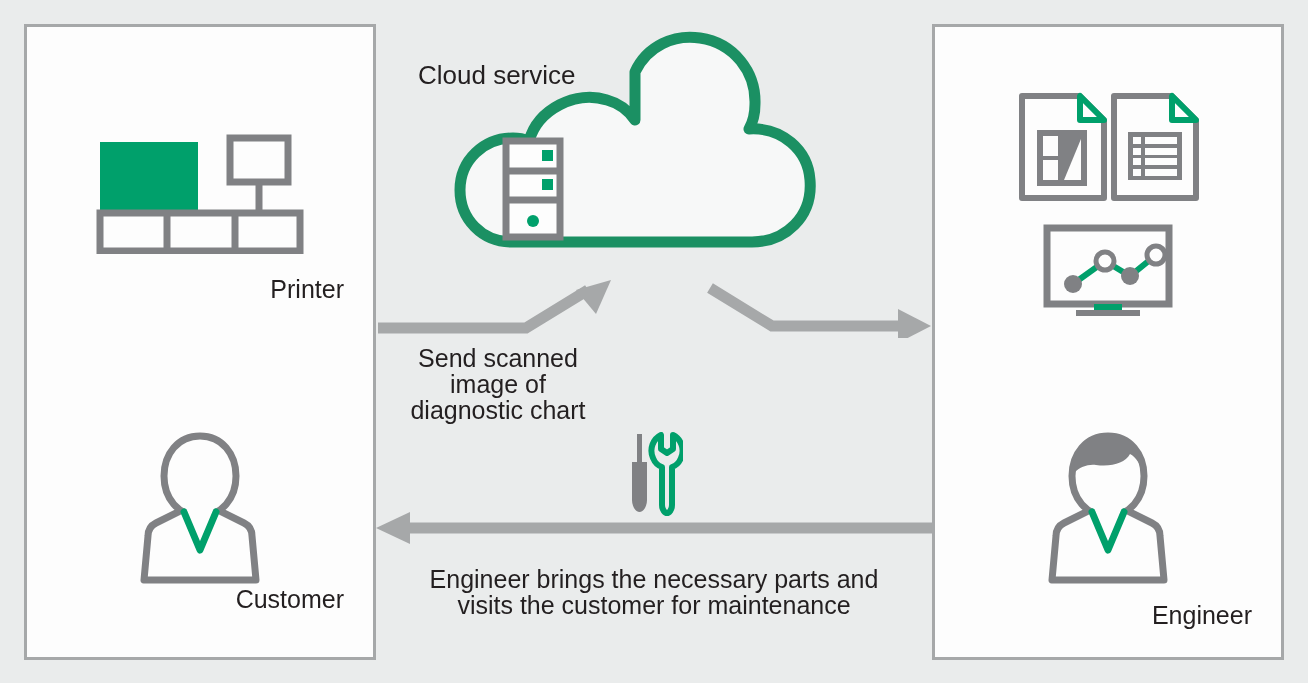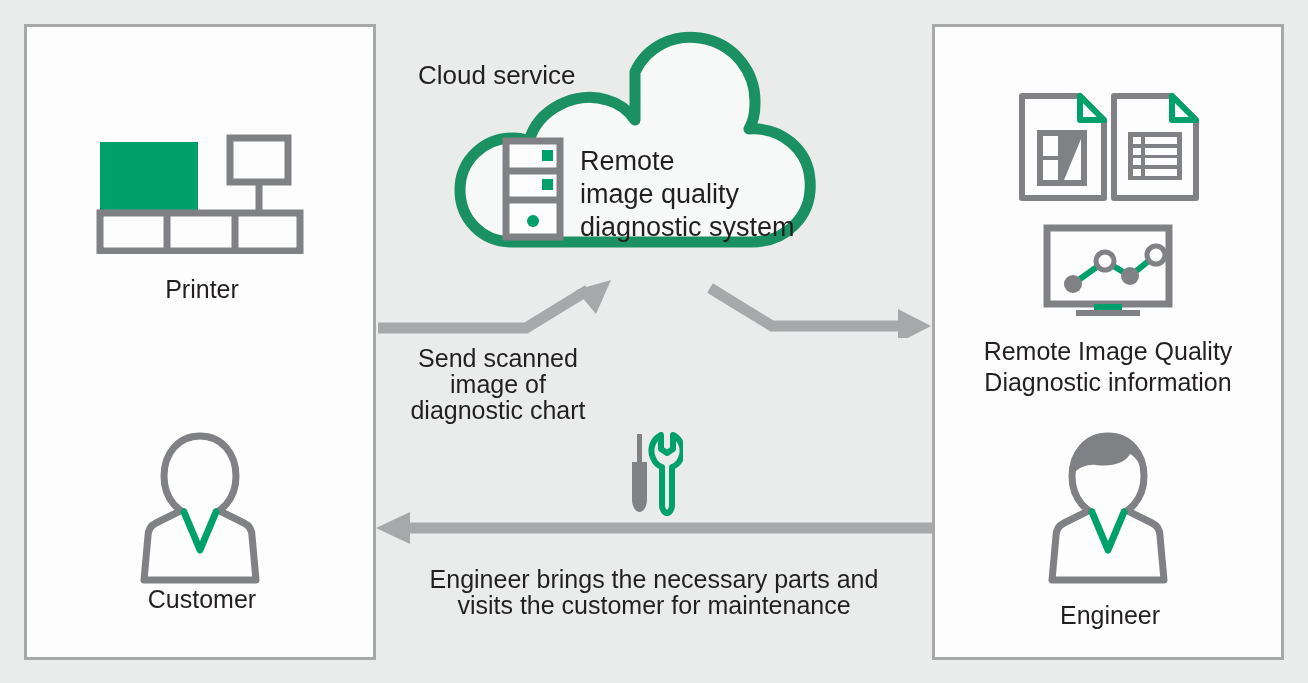--- a/index.html
+++ b/index.html
@@ -17,21 +17,21 @@
     position:absolute;
     background:#fdfdfd;
     border:3px solid #a6a8a9;
     box-sizing:border-box;
   }
   #panel-left{left:24px;top:24px;width:352px;height:636px;}
   #panel-right{left:932px;top:24px;width:352px;height:636px;}
 
   .caption{
     position:absolute;
-    text-align:center;
+    text-align:right;
     font-size:25px;
     line-height:31px;
     color:#231f20;
     white-space:pre-line;
   }
 
   .flow-label{
     position:absolute;
     text-align:center;
     font-size:25px;
@@ -103,23 +103,20 @@
 
   <svg class="abs" style="left:502px;top:137px;" width="62" height="104" viewBox="0 0 62 104">
     <rect x="4" y="4" width="54" height="96" fill="#fdfdfd" stroke="#808184" stroke-width="7"></rect>
     <line x1="4" y1="34" x2="58" y2="34" stroke="#808184" stroke-width="7"></line>
     <line x1="4" y1="63" x2="58" y2="63" stroke="#808184" stroke-width="7"></line>
     <rect x="40" y="13" width="11" height="11" fill="#00a06b"></rect>
     <rect x="40" y="42" width="11" height="11" fill="#00a06b"></rect>
     <circle cx="31" cy="84" r="6" fill="#00a06b"></circle>
   </svg>
 
-  <div class="cloud-text">Remote
-image quality
-diagnostic system</div>
 
   <svg class="abs" style="left:374px;top:278px;" width="250" height="60" viewBox="0 0 250 60">
     <path d="M4 50 L152 50 L214 12" fill="none" stroke="#a6a8a9" stroke-width="11"></path>
     <path d="M237 2 L202 12 L222 36 Z" fill="#a6a8a9"></path>
   </svg>
 
   <svg class="abs" style="left:700px;top:278px;" width="235" height="60" viewBox="0 0 235 60">
     <path d="M10 10 L72 48 L205 48" fill="none" stroke="#a6a8a9" stroke-width="11"></path>
     <path d="M231 48 L198 31 L198 65 Z" fill="#a6a8a9"></path>
   </svg>
@@ -173,22 +170,20 @@
     <rect x="5" y="4" width="122" height="76" fill="#fdfdfd" stroke="#808184" stroke-width="7"></rect>
     <path d="M31 60 L63 37 L88 52 L114 31" fill="none" stroke="#00a06b" stroke-width="6"></path>
     <circle cx="31" cy="60" r="9" fill="#808184"></circle>
     <circle cx="63" cy="37" r="9" fill="#fdfdfd" stroke="#808184" stroke-width="5"></circle>
     <circle cx="88" cy="52" r="9" fill="#808184"></circle>
     <circle cx="114" cy="31" r="9" fill="#fdfdfd" stroke="#808184" stroke-width="5"></circle>
     <rect x="52" y="80" width="28" height="9" fill="#00a06b"></rect>
     <rect x="34" y="86" width="64" height="6" fill="#808184"></rect>
   </svg>
 
-  <div class="caption" style="left:944px;top:336px;width:328px;">Remote Image Quality
-Diagnostic information</div>
 
   <svg class="abs" style="left:1048px;top:430px;" width="120" height="158" viewBox="0 0 120 158">
     <path d="M60 6 C82 6 96 24 96 46 C96 68 82 86 60 86 C38 86 24 68 24 46 C24 24 38 6 60 6 Z" fill="#fdfdfd" stroke="#808184" stroke-width="7"></path>
     <path d="M27 42 C24 18 40 5 60 5 C82 5 97 19 95 43
              C92 34 88 27 82 24 C77 33 64 37 48 35 C40 34 32 37 27 42 Z" fill="#808184"></path>
     <path d="M42 80 L16 93 C10 96 8 100 8 106 L4 150 L116 150 L112 106 C112 100 110 96 104 93 L78 80" fill="#fdfdfd" stroke="#808184" stroke-width="7" stroke-linejoin="round"></path>
     <path d="M44 82 L60 120 L76 82" fill="none" stroke="#00a06b" stroke-width="7" stroke-linejoin="round" stroke-linecap="round"></path>
   </svg>
   <div class="caption" style="left:968px;top:600px;width:284px;">Engineer</div>
 

